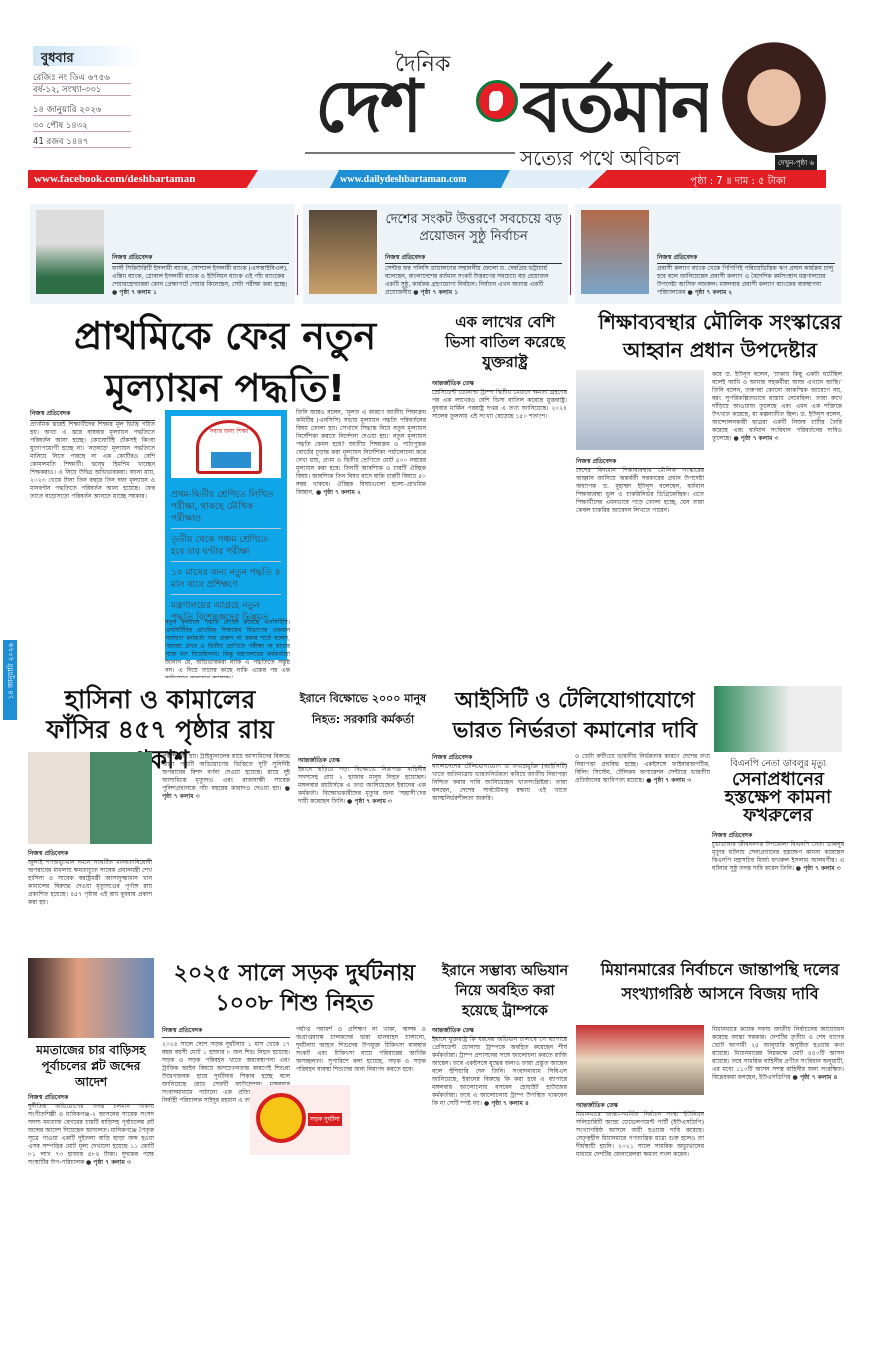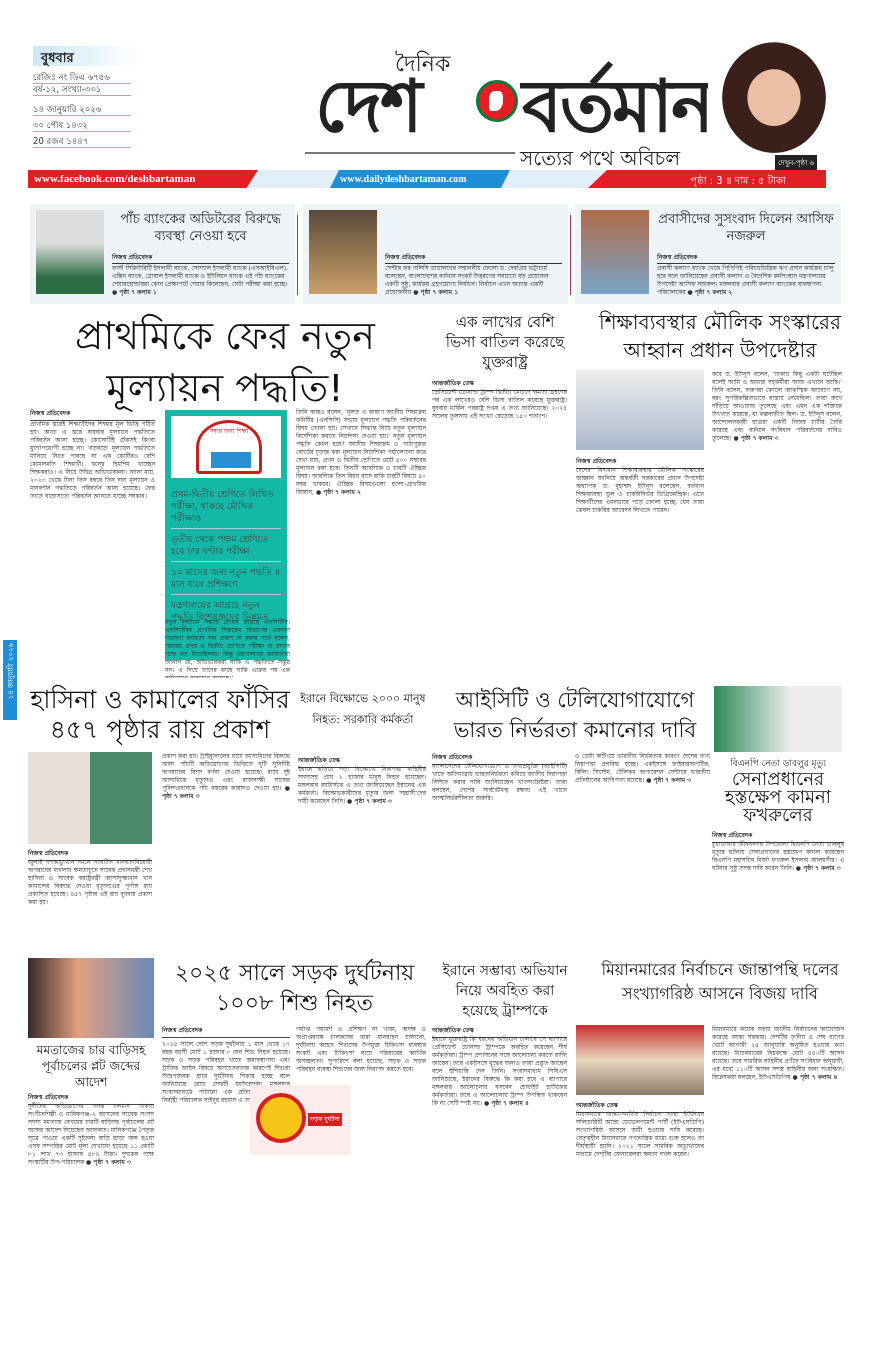--- a/index.html
+++ b/index.html
@@ -18,71 +18,70 @@
 .url-bar{top:170px;height:18px}
 .fb{left:28px;width:230px;background:#e31e24;color:#fff;font-weight:bold;font-size:11px;font-family:"Liberation Serif",serif;padding:2px 6px;clip-path:polygon(0 0,100% 0,95% 100%,0 100%)}
 .mid-band{left:245px;width:580px;background:#e1eef8}
 .site{left:330px;width:180px;background:#1f8fd5;color:#fff;font-weight:bold;font-size:10px;font-family:"Liberation Serif",serif;padding:3px 10px;clip-path:polygon(5% 0,100% 0,95% 100%,0 100%)}
 .price{left:588px;width:238px;background:#e31e24;color:#fff;font-size:10px;padding:3px 40px;text-align:right;clip-path:polygon(8% 0,100% 0,100% 100%,0 100%)}
 .teaser{top:204px;height:100px;background:#eef3f7}
 .teaser .ph{position:absolute;left:6px;top:6px;width:68px;height:84px}
 .teaser .tt{position:absolute;left:82px;top:6px;right:6px;font-size:13px;text-align:center;line-height:17px}
 .teaser .by{position:absolute;left:82px;right:6px;top:48px;font-size:6px;border-bottom:1px solid #333;font-weight:bold}
 .teaser .bd{position:absolute;left:82px;right:6px;top:60px;font-size:6px;line-height:8px;color:#333}
-.hl{font-family:"DejaVu Sans",sans-serif;color:#111;text-align:center;font-weight:normal}
+.hl{font-family:"DejaVu Sans",sans-serif;color:#111;text-align:center;font-weight:bold}
 .byline{font-size:6px;font-weight:bold;border-bottom:1px solid #444;padding-bottom:1px}
 .body{font-size:6px;line-height:8px;color:#333;text-align:justify}
-.box-blue{background:#14b8a6}
+.box-blue{background:#0ea5e9}
 .info-line{font-size:9px;color:#444;line-height:12px;border-bottom:1px solid #b8c8d8;padding:4px 0}
 .photo{background:#888}
 .side-strip{left:3px;top:640px;width:14px;height:80px;background:#1f8fd5}
 .side-strip span{display:block;writing-mode:vertical-rl;transform:rotate(180deg);color:#fff;font-size:7px;padding:3px 2px}
 .rule-v{width:1px;background:#c0c0c0}
 .jump{font-weight:bold}
 </style>
 </head>
 <body>
 
 <div class="abs hdr-day">বুধবার</div>
 <div class="abs meta-row" style="top:68px">রেজিঃ নং ডিএ ৬৭৫৬</div>
 <div class="abs meta-row" style="top:80px">বর্ষ-১২, সংখ্যা-৩৩১</div>
 <div class="abs meta-row" style="top:100px">১৪ জানুয়ারি ২০২৬</div>
 <div class="abs meta-row" style="top:116px">৩০ পৌষ ১৪৩২</div>
-<div class="abs meta-row" style="top:132px">20 রজব ১৪৪৭</div>
+<div class="abs meta-row" style="top:132px">41 রজব ১৪৪৭</div>
 
 <div class="abs logo-small">দৈনিক</div>
 <div class="abs logo-big" style="left:315px">দেশ</div>
 <div class="abs logo-emblem"></div>
 <div class="abs logo-big" style="left:522px">বর্তমান</div>
 <div class="abs tagline-line"></div>
 <div class="abs tagline">সত্যের পথে অবিচল</div>
 <div class="abs ad-photo"></div>
 <div class="abs ad-label">দেখুন-পৃষ্ঠা ৬</div>
 
 <div class="abs url-bar mid-band"></div>
 <div class="abs url-bar fb">www.facebook.com/deshbartaman</div>
 <div class="abs url-bar site">www.dailydeshbartaman.com</div>
-<div class="abs url-bar price">পৃষ্ঠা : 3 ॥ দাম : ৫ টাকা</div>
+<div class="abs url-bar price">পৃষ্ঠা : 7 ॥ দাম : ৫ টাকা</div>
 
 <div class="abs teaser" style="left:30px;width:265px">
   <div class="ph" style="background:linear-gradient(#ddd 0 40%,#2e6e45 80%)"></div>
-  <div class="tt">পাঁচ ব্যাংকের অডিটরের বিরুদ্ধে ব্যবস্থা নেওয়া হবে</div>
   <div class="by">নিজস্ব প্রতিবেদক</div>
   <div class="bd"><span>ফার্স্ট সিকিউরিটি ইসলামী ব্যাংক, সোশ্যাল ইসলামী ব্যাংক (এসআইবিএল), এক্সিম ব্যাংক, গ্লোবাল ইসলামী ব্যাংক ও ইউনিয়ন ব্যাংক এই পাঁচ ব্যাংকের শেয়ারহোল্ডাররা কোন প্রেক্ষাপটে শেয়ার কিনেছেন, সেটা পরীক্ষা করা হচ্ছে।</span> <b>● পৃষ্ঠা ৭ কলাম ১</b></div>
 </div>
 <div class="abs rule-v" style="left:297px;top:215px;height:80px;background:#a0306a"></div>
 <div class="abs teaser" style="left:303px;width:265px">
   <div class="ph" style="background:linear-gradient(#5a4a3a,#c9a06a)"></div>
+  <div class="tt">দেশের সংকট উত্তরণে সবচেয়ে বড় প্রয়োজন সুষ্ঠু নির্বাচন</div>
   <div class="by">নিজস্ব প্রতিবেদক</div>
   <div class="bd"><span>সেন্টার ফর পলিসি ডায়ালগের সম্মাননীয় ফেলো ড. দেবপ্রিয় ভট্টাচার্য বলেছেন, বাংলাদেশের বর্তমান সংকট উত্তরণের সবচেয়ে বড় প্রয়োজন একটি সুষ্ঠু, কার্যকর গ্রহণযোগ্য নির্বাচন। নির্বাচন এখন অত্যন্ত একটি প্রয়োজনীয়</span> <b>● পৃষ্ঠা ৭ কলাম ১</b></div>
 </div>
 <div class="abs rule-v" style="left:570px;top:215px;height:80px;background:#a0306a"></div>
 <div class="abs teaser" style="left:575px;width:266px">
   <div class="ph" style="background:linear-gradient(#b06a4a,#7aa4c8)"></div>
-  <div class="tt">প্রবাসীদের সুসংবাদ দিলেন আসিফ নজরুল</div>
   <div class="by">নিজস্ব প্রতিবেদক</div>
   <div class="bd"><span>প্রবাসী কল্যাণ ব্যাংক থেকে পিপিপিই পরিচয়ভিত্তিক ঋণ প্রদান কার্যক্রম চালু হবে বলে জানিয়েছেন প্রবাসী কল্যাণ ও বৈদেশিক কর্মসংস্থান মন্ত্রণালয়ের উপদেষ্টা আসিফ নজরুল। মঙ্গলবার প্রবাসী কল্যাণ ব্যাংকের ব্যবস্থাপনা পরিচালকের</span> <b>● পৃষ্ঠা ৭ কলাম ২</b></div>
 </div>
 
 <div class="abs hl" style="left:60px;top:310px;width:330px;font-size:38px;line-height:52px">প্রাথমিকে ফের নতুন মূল্যায়ন পদ্ধতি!</div>
 <div class="abs byline" style="left:30px;top:408px;width:125px">নিজস্ব প্রতিবেদক</div>
 <div class="abs body" style="left:30px;top:420px;width:125px;height:255px;overflow:hidden">প্রাথমিক স্তরেই শিক্ষার্থীদের শিক্ষার মূল ভিত্তি গঠিত হয়। অথচ এ স্তরে বারবার মূল্যায়ন পদ্ধতিতে পরিবর্তন আনা হচ্ছে। কোনোটিই টেকসই কিংবা যুগোপযোগী হচ্ছে না। 'নড়বড়ে' মূল্যায়ন পদ্ধতিতে মানিয়ে নিতে পারছে না এক কোটিরও বেশি কোমলমতি শিক্ষার্থী। দ্বন্দ্বে হিমশিম খাচ্ছেন শিক্ষকরাও। এ নিয়ে উদ্বিগ্ন অভিভাবকরা। জানা যায়, ২০২৩ থেকে টানা তিন বছরে তিন দফা মূল্যায়ন ও মানবণ্টন পদ্ধতিতে পরিবর্তন আনা হয়েছে। ফের তাতে বড়োসড়ো পরিবর্তন আনতে যাচ্ছে সরকার।</div>
 <div class="abs box-blue" style="left:165px;top:410px;width:122px;height:250px">
   <div style="margin:6px;height:62px;background:#fff;position:relative">
     <div style="position:absolute;left:25px;top:4px;width:66px;height:54px;border:3px solid #c81e1e;border-radius:50% 50% 4px 4px;text-align:center;font-size:6px;color:#c81e1e;padding-top:3px">সবার জন্য শিক্ষা</div>

